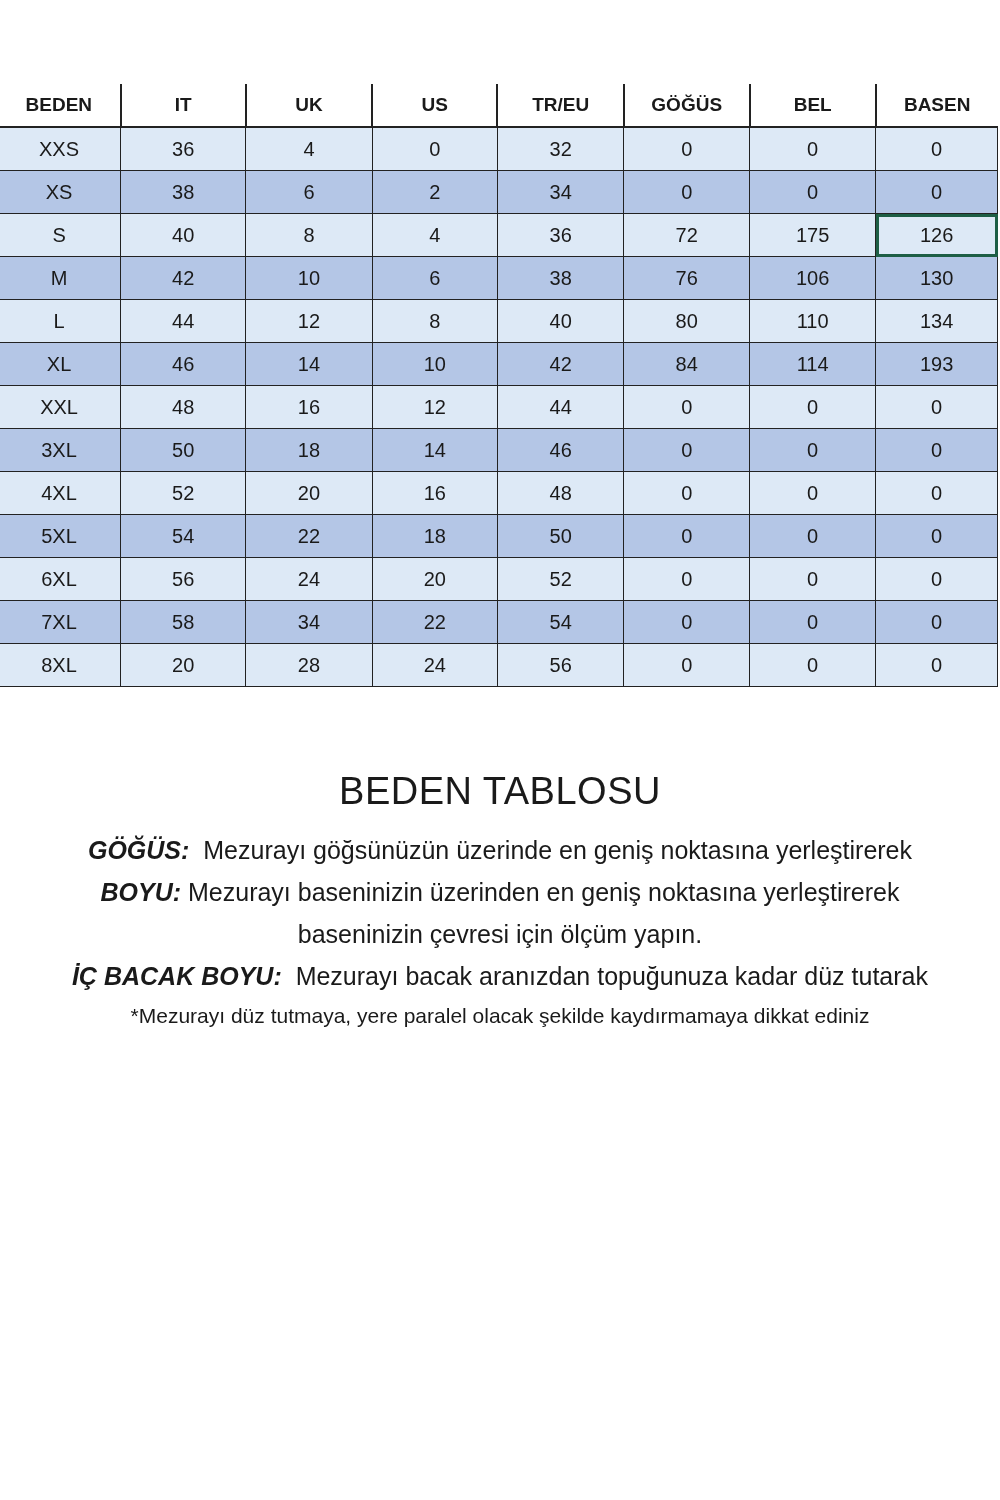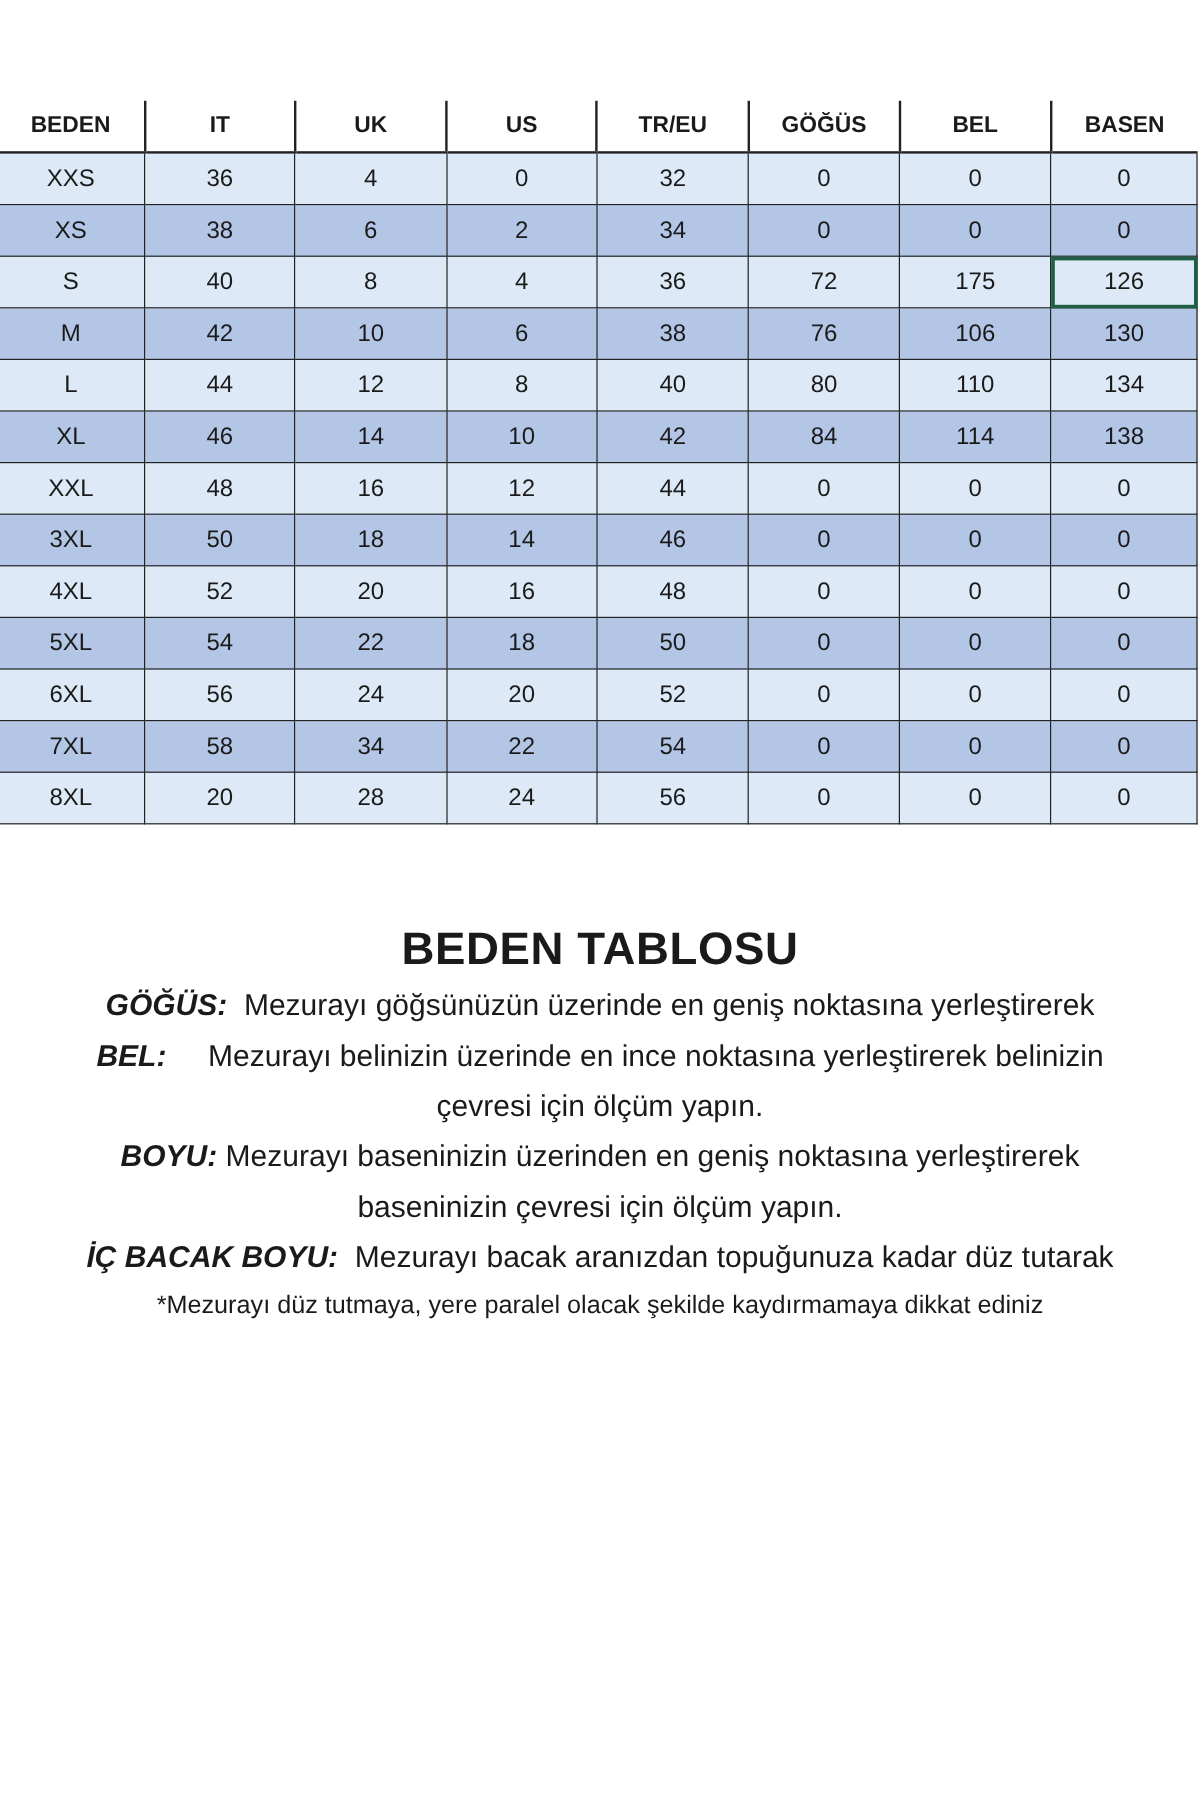--- a/index.html
+++ b/index.html
@@ -9,21 +9,21 @@
   .size-table th, .size-table td { text-align: center; padding: 0; font-size: 20px; }
   .size-table th { height: 42px; font-weight: bold; font-size: 19px; background: #ffffff;
                    border-left: 2px solid #222; border-bottom: 2px solid #222; }
   .size-table th:first-child { border-left: none; }
   .size-table td { height: 42px; border: 1.5px solid #222; }
   .size-table tr td:first-child { border-left: none; }
   .size-table tr.light td { background: #dde9f6; }
   .size-table tr.dark td { background: #b4c6e6; }
   .size-table td.selected { outline: 3px solid #1d5e45; outline-offset: -3px; }
   .info { position: absolute; left: 0; top: 770px; width: 1000px; text-align: center; }
-  .info h1 { margin: 0 0 4px 0; font-size: 38px; font-weight: bold; letter-spacing: 0.5px; }
+  .info h1 { margin: 0 0 16px 0; font-size: 38px; font-weight: normal; letter-spacing: 0.5px; }
   .info p { margin: 0; font-size: 25px; line-height: 42px; }
   .info b { font-weight: bold; font-style: italic; }
   .info .note { font-size: 21px; line-height: 38px; }
 </style>
 </head>
 <body>
 
 <table class="size-table">
   <colgroup>
     <col style="width:123px">
@@ -99,21 +99,21 @@
         <td>134</td>
       </tr>
       <tr class="dark">
         <td>XL</td>
         <td>46</td>
         <td>14</td>
         <td>10</td>
         <td>42</td>
         <td>84</td>
         <td>114</td>
-        <td>138</td>
+        <td>193</td>
       </tr>
       <tr class="light">
         <td>XXL</td>
         <td>48</td>
         <td>16</td>
         <td>12</td>
         <td>44</td>
         <td>0</td>
         <td>0</td>
         <td>0</td>
@@ -177,17 +177,16 @@
         <td>0</td>
         <td>0</td>
         <td>0</td>
       </tr>
     </tbody>
 </table>
 
 <div class="info">
   <h1>BEDEN TABLOSU</h1>
   <p><b>GÖĞÜS:</b>&nbsp; <span>Mezurayı göğsünüzün üzerinde en geniş noktasına yerleştirerek</span><br></p>
-  <p><b>BEL:</b>&nbsp;&nbsp;&nbsp;&nbsp; <span>Mezurayı belinizin üzerinde en ince noktasına yerleştirerek belinizin</span><br><span>çevresi için ölçüm yapın.</span></p>
   <p><b>BOYU:</b> <span>Mezurayı baseninizin üzerinden en geniş noktasına yerleştirerek</span><br><span>baseninizin çevresi için ölçüm yapın.</span></p>
   <p><b>İÇ BACAK BOYU:</b>&nbsp; <span>Mezurayı bacak aranızdan topuğunuza kadar düz tutarak</span><br></p>
   <p class="note">*Mezurayı düz tutmaya, yere paralel olacak şekilde kaydırmamaya dikkat ediniz</p>
 </div>
 
 </body></html>

